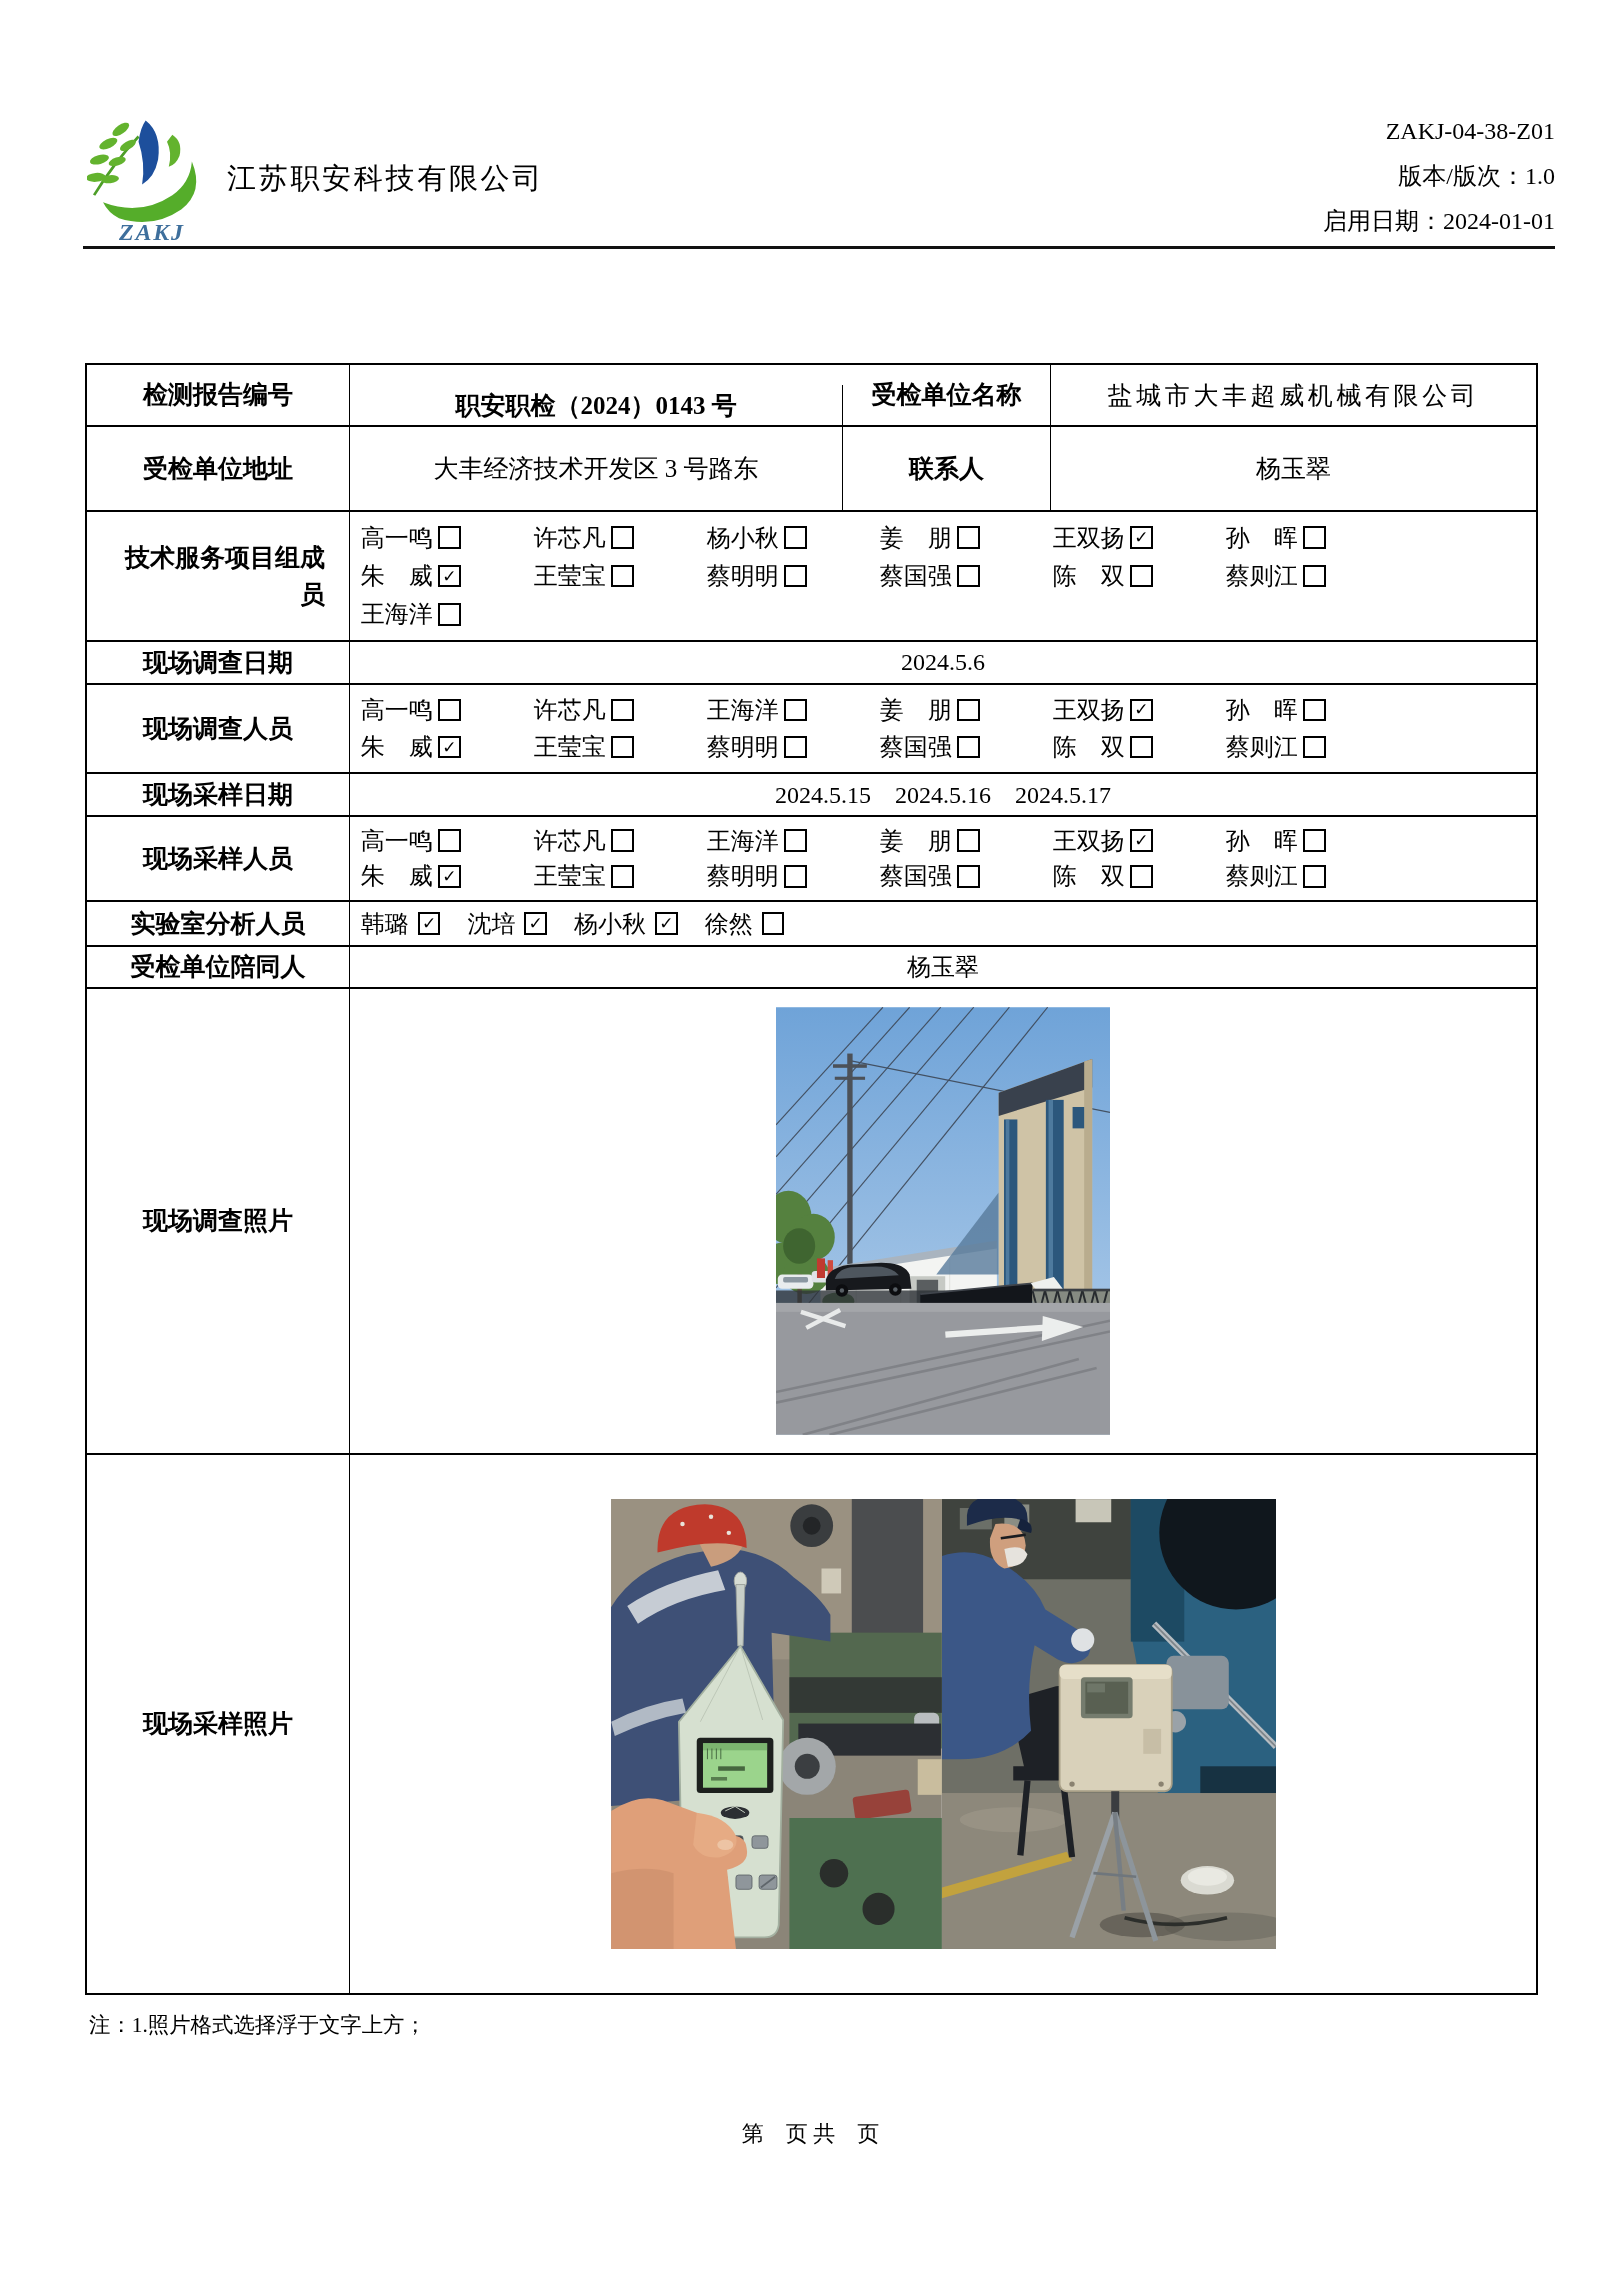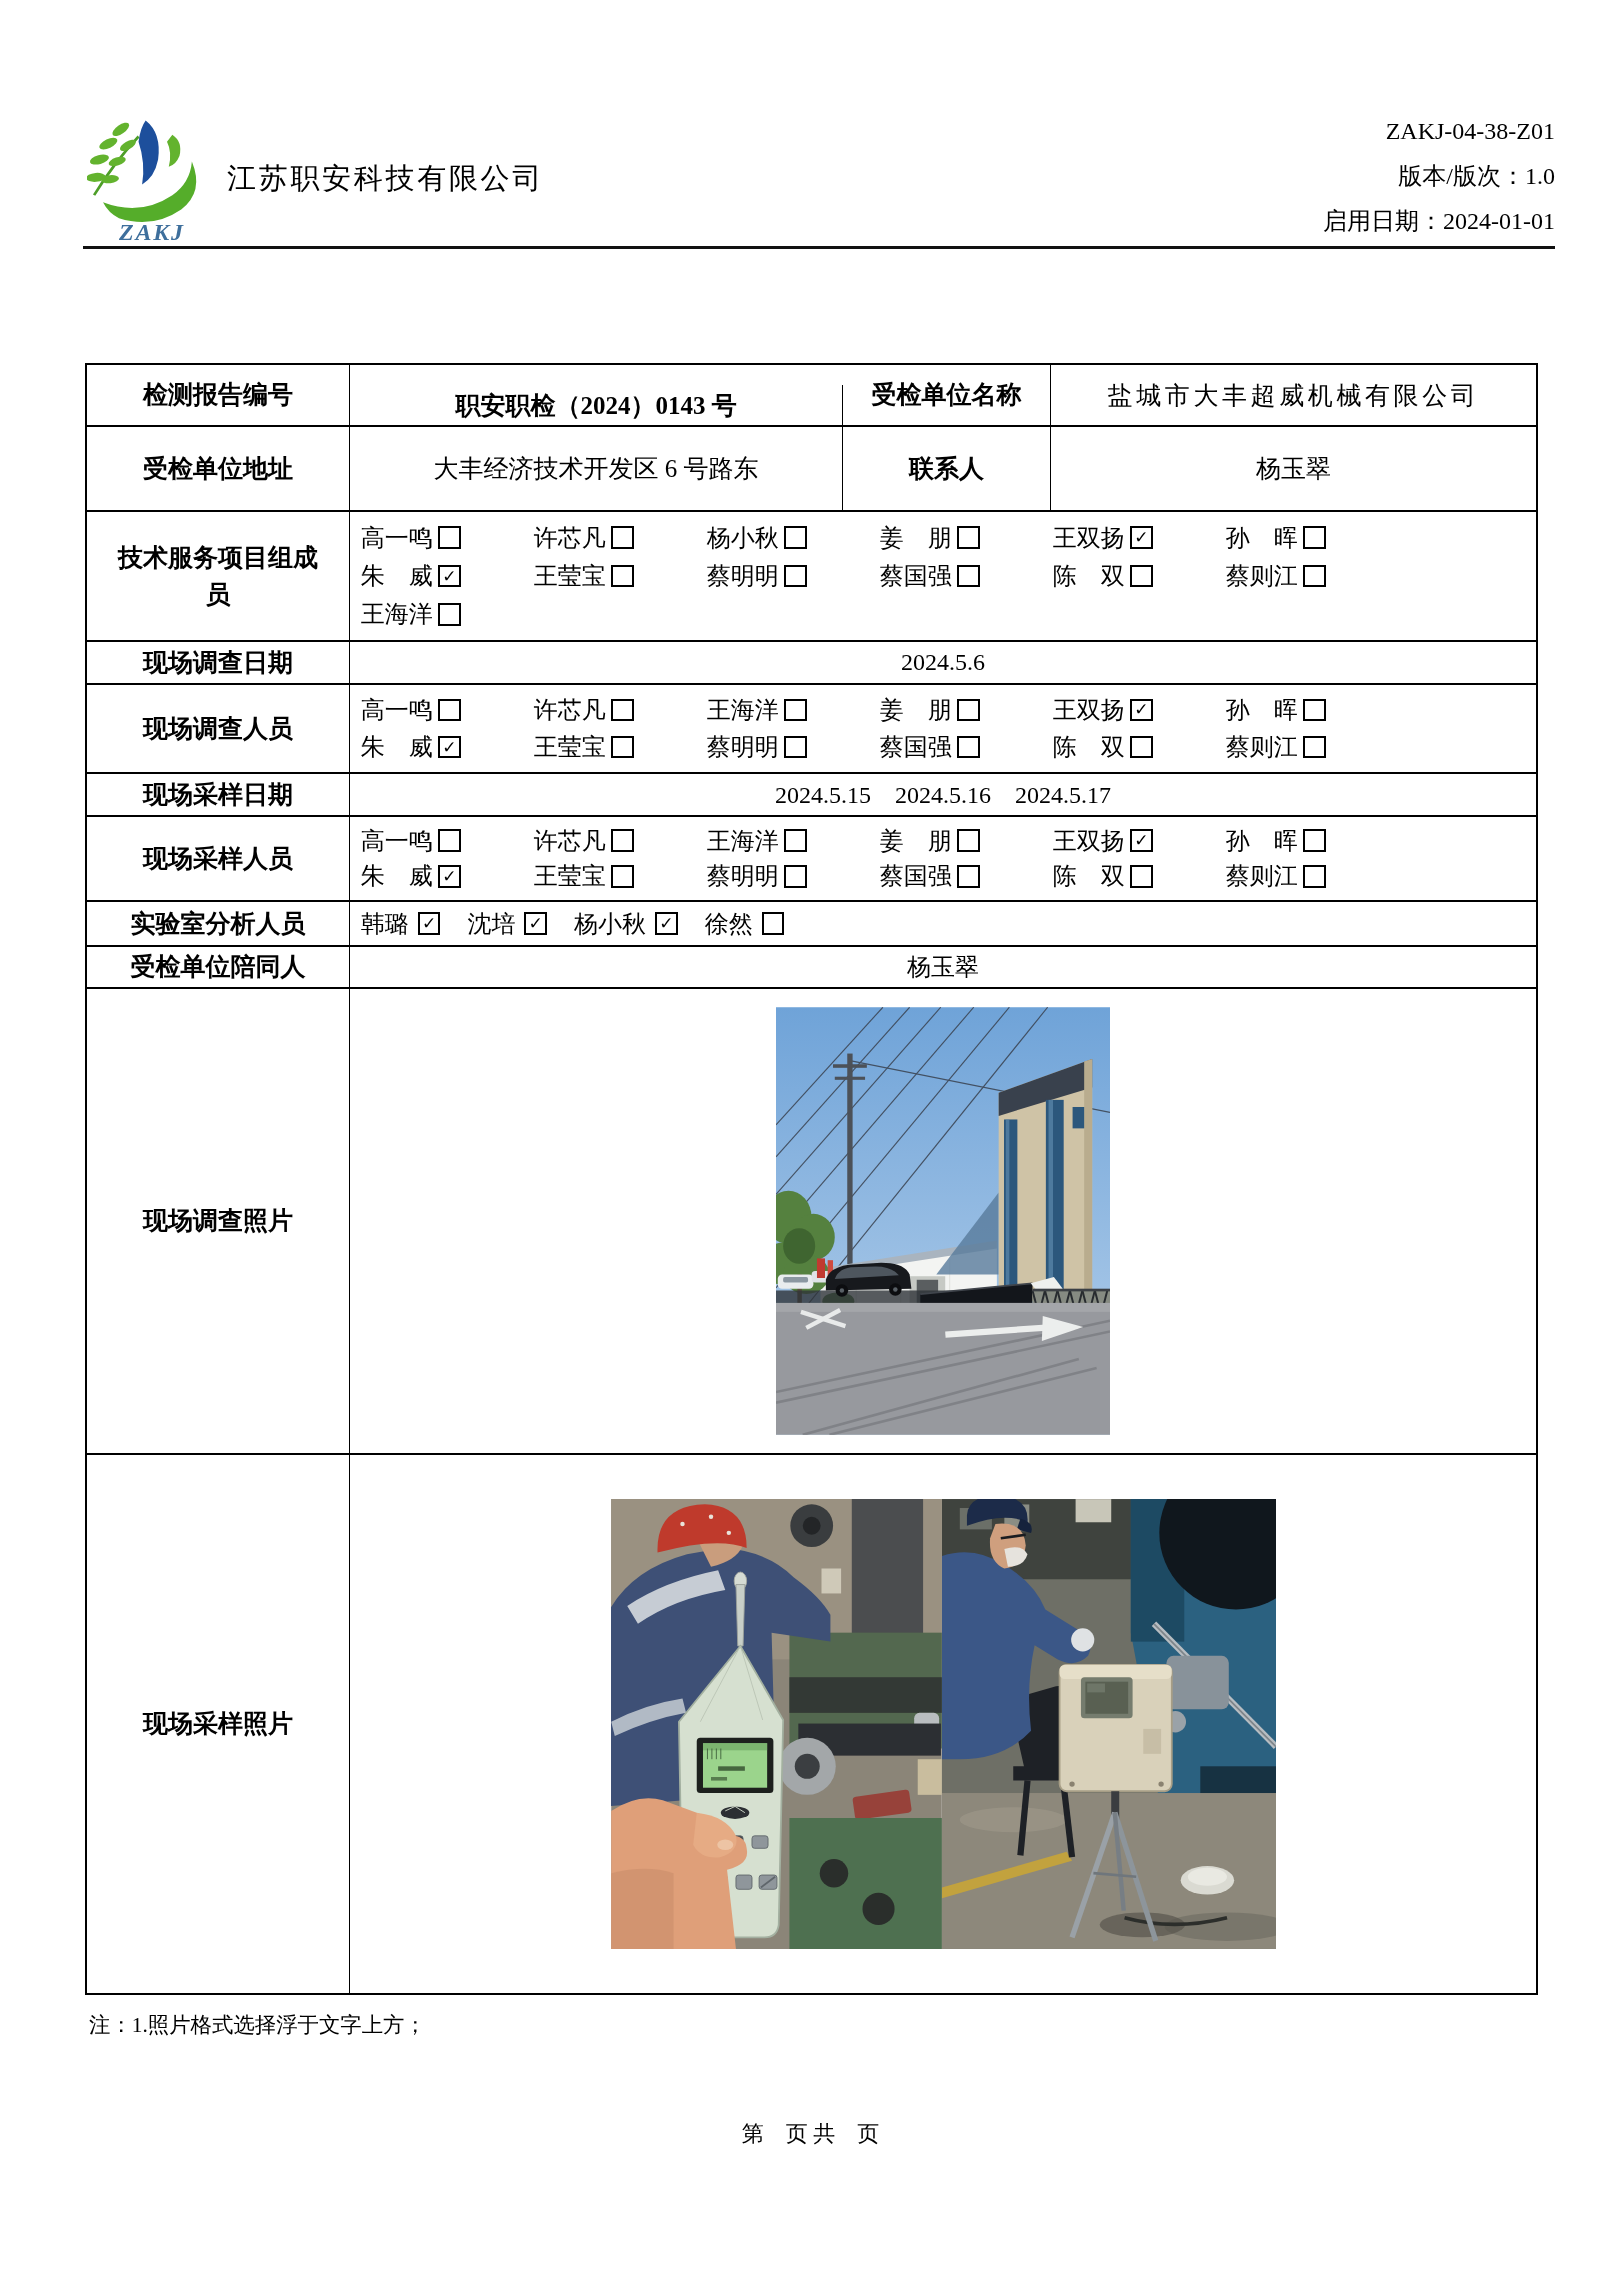--- a/index.html
+++ b/index.html
@@ -17,21 +17,21 @@
   .doc-table{position:absolute;left:85px;top:363px;width:1453px;border:2.7px solid #000;
              box-sizing:border-box;background:#fff;}
   .trow{display:flex;border-bottom:2.7px solid #000;box-sizing:border-box;}
   .trow:last-child{border-bottom:none;}
   .r1{height:62px}.r2{height:85px}.r3{height:130px}.r4{height:43px}.r5{height:89px}
   .r6{height:43px}.r7{height:85px}.r8{height:45px}.r9{height:42px}.r10{height:466px}.r11{height:538px}
   .cell{border-right:1.8px solid #000;box-sizing:border-box;display:flex;
         align-items:center;justify-content:center;overflow:hidden;}
   .cell:last-child{border-right:none;}
   .wa{width:263px;flex:none}.wb{width:493px;flex:none}.wc{width:208px;flex:none}.wd{flex:1}
-  .lbl{font-weight:bold;font-size:25px;text-align:center;line-height:1.5;}
+  .lbl{font-weight:bold;font-size:25px;text-align:right;line-height:1.5;}
   .lbl .inner{display:block;max-width:214px;}
   .val{font-size:25px;text-align:center;}
   .bold{font-weight:bold;margin-top:20px;}
   .spread{letter-spacing:3.6px;}
   .dateval{font-size:24px;text-align:right;}
   
   .plist{flex-direction:column;justify-content:space-evenly;align-items:stretch;
          padding:3.6px 0 3.6px 10.7px;}
   .check-line{display:flex;align-items:center;}
   .personnel .check-item{width:173px;display:flex;align-items:center;flex:none;}
@@ -83,21 +83,21 @@
 
     <div class="trow r1">
       <div class="cell wa lbl">检测报告编号</div>
       <div class="cell wb val bold">职安职检（2024）0143 号</div>
       <div class="cell wc lbl">受检单位名称</div>
       <div class="cell wd val spread">盐城市大丰超威机械有限公司</div>
     </div>
 
     <div class="trow r2">
       <div class="cell wa lbl">受检单位地址</div>
-      <div class="cell wb val">大丰经济技术开发区 6 号路东</div>
+      <div class="cell wb val">大丰经济技术开发区 3 号路东</div>
       <div class="cell wc lbl">联系人</div>
       <div class="cell wd val">杨玉翠</div>
     </div>
 
     <div class="trow r3">
       <div class="cell wa lbl">
         <span class="inner">技术服务项目组成员</span>
       </div>
       <div class="cell wd plist personnel">
           <div class="check-line">

